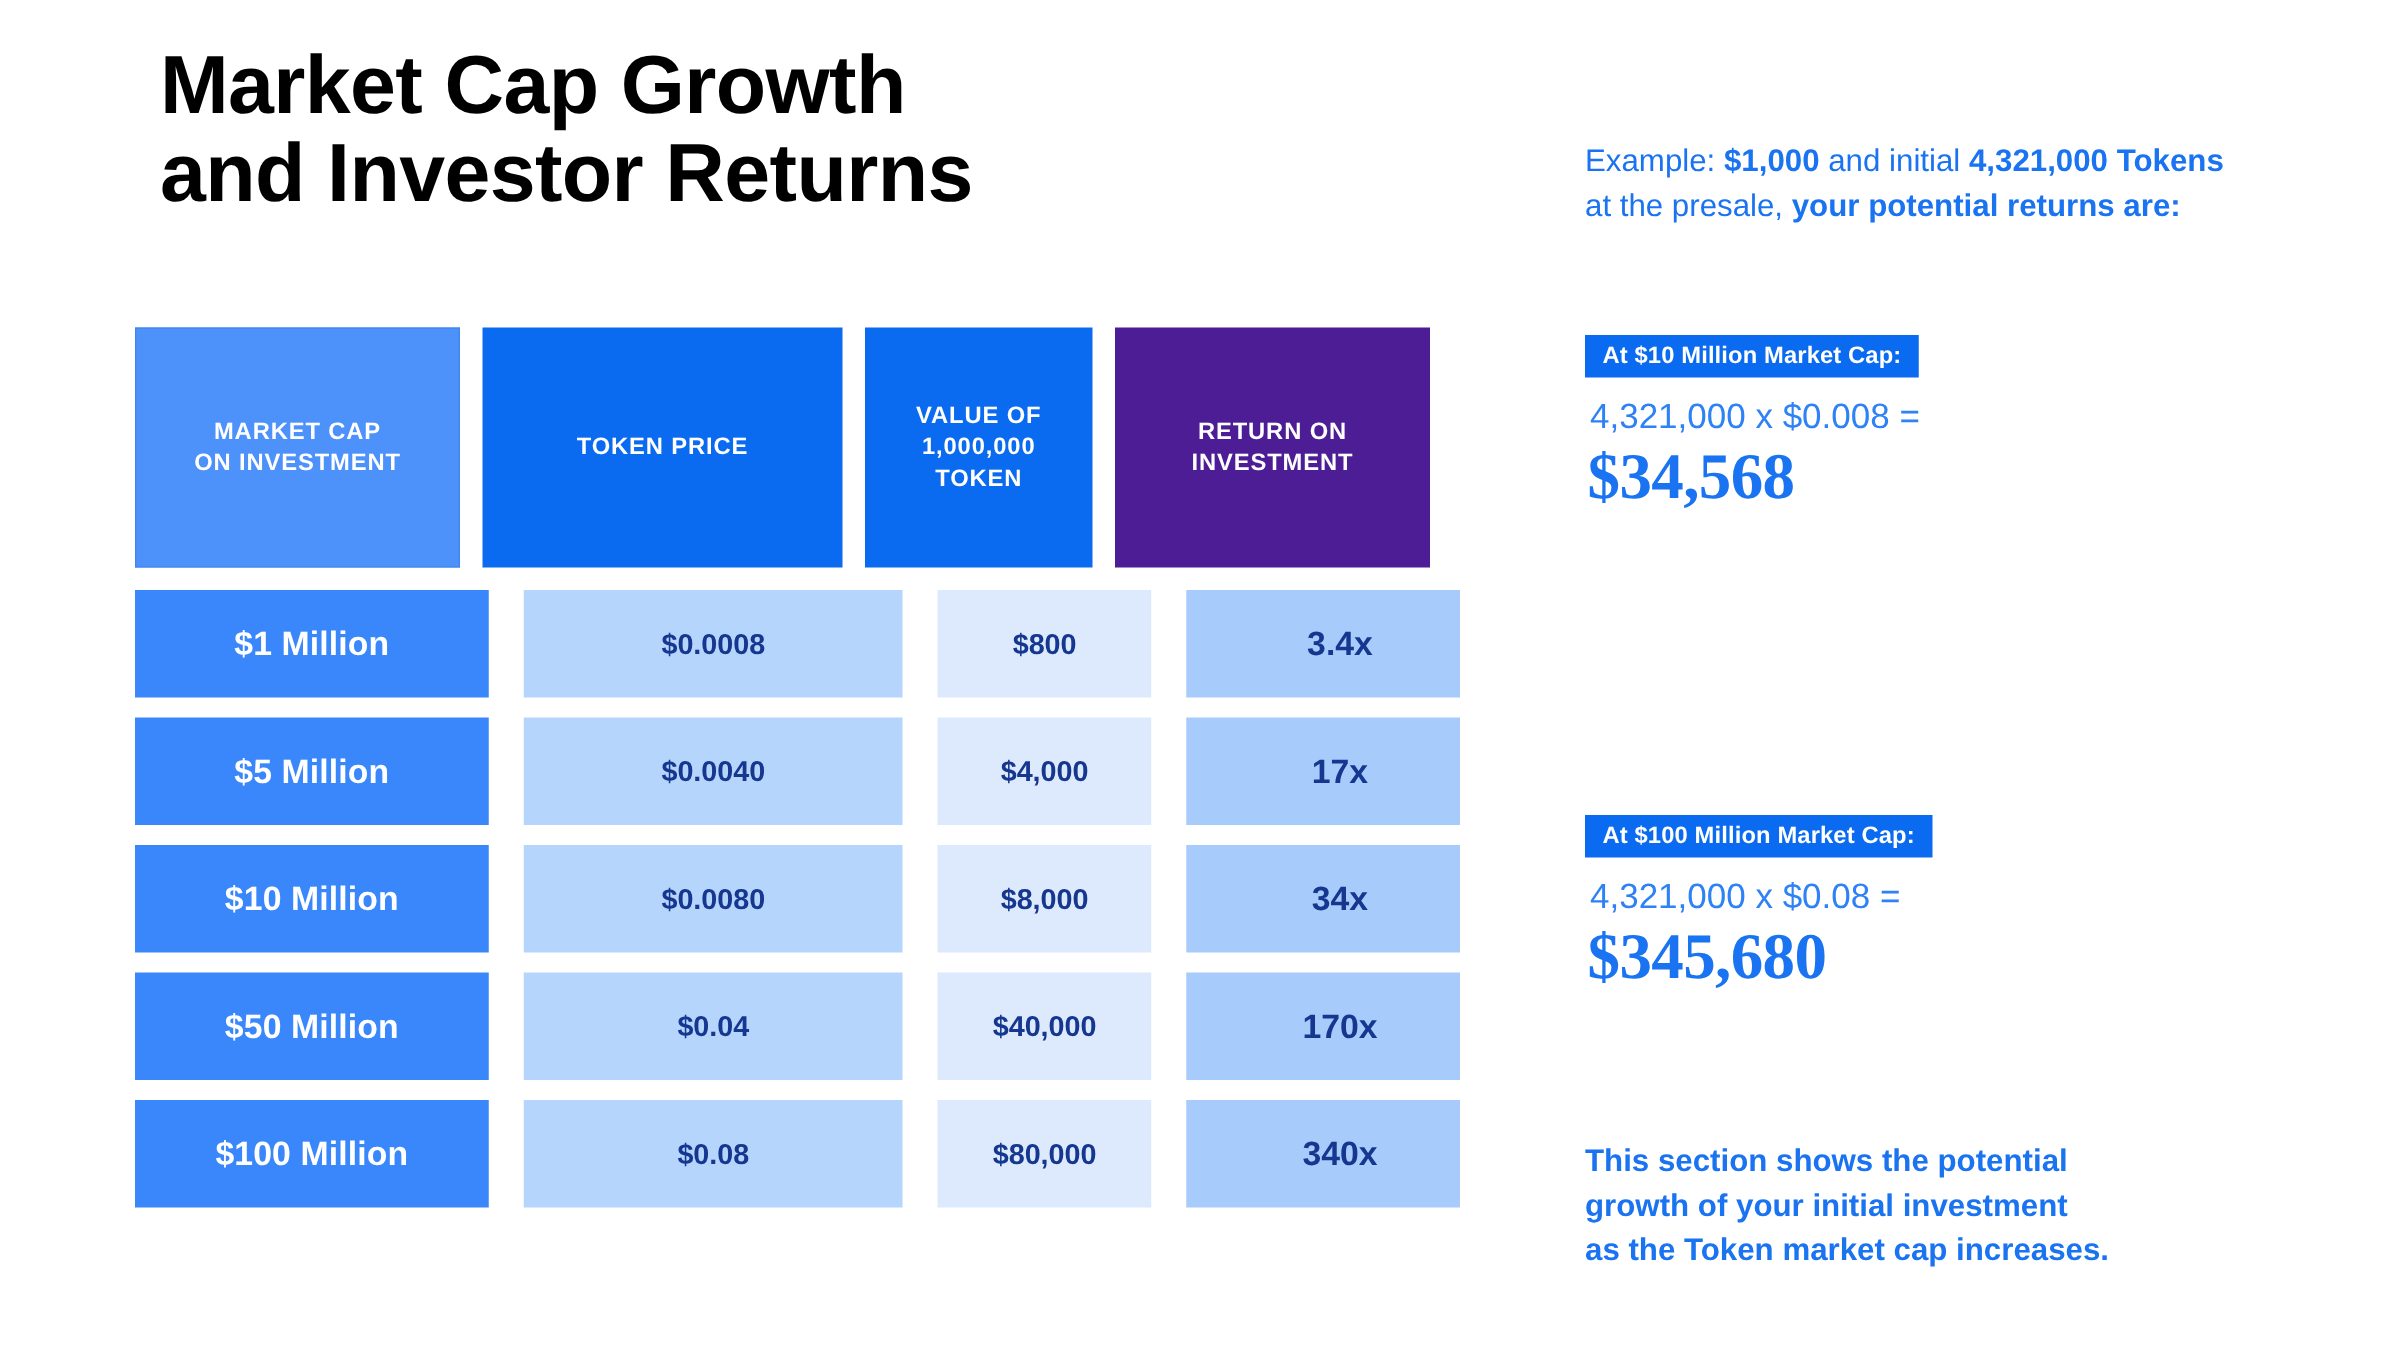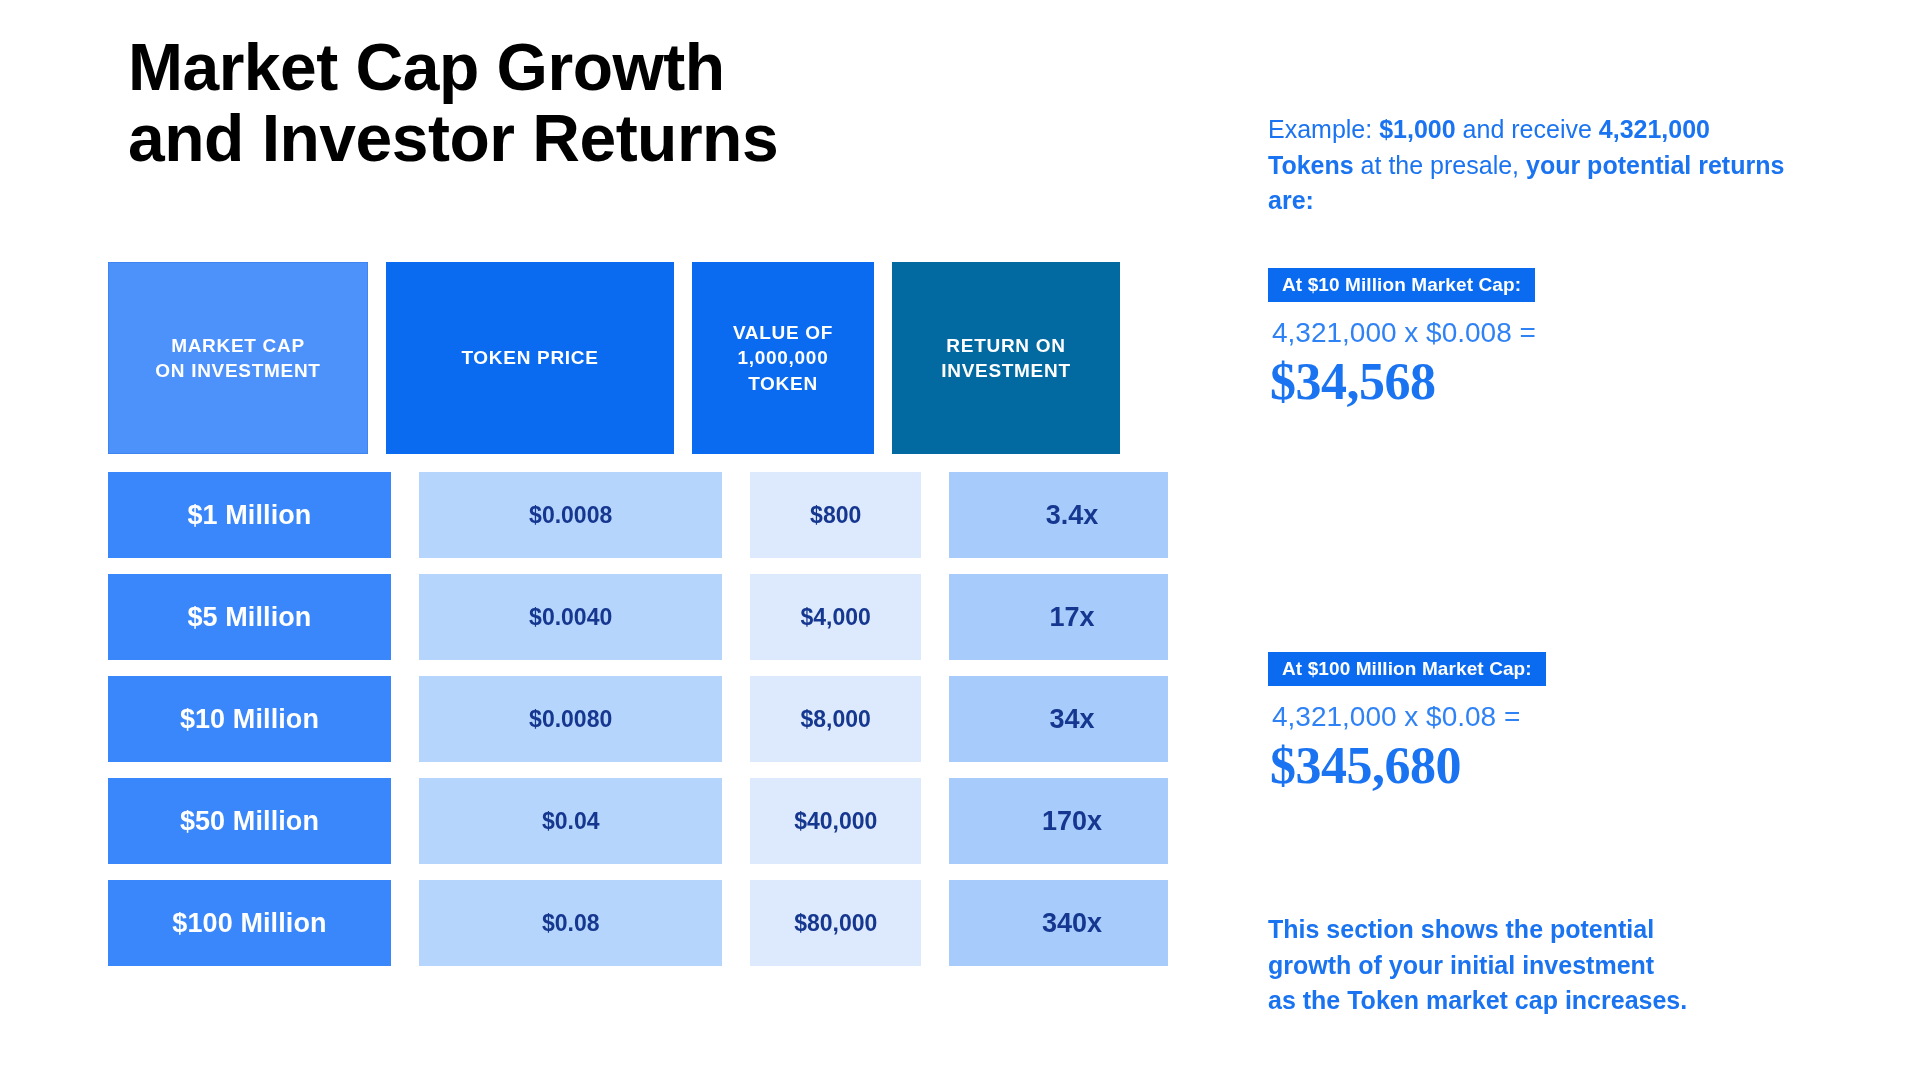--- a/index.html
+++ b/index.html
@@ -71,21 +71,21 @@
   }
 
   .hcell.c1 {
     width: 260px;
     background: #4d91fb;
     border: 1px solid #3f84ef;
     box-sizing: border-box;
   }
   .hcell.c2 { width: 288px; background: #0a6bf0; }
   .hcell.c3 { width: 182px; background: #0a6bf0; }
-  .hcell.c4 { width: 228px; background: #0369a1; }
+  .hcell.c4 { width: 252px; background: #4c1d95; }
 
   .table-body { margin-top: 18px; }
 
   .row {
     display: flex;
     gap: 28px;
     margin-bottom: 16px;
     height: 86px;
   }
 
@@ -253,21 +253,21 @@
           <div class="cell c3">$80,000</div>
           <div class="cell c4">340x</div>
         </div>
 
       </div>
     </div>
   </div>
 
   <div class="right-panel">
 
-    <p class="intro"><span>Example: </span><b>$1,000</b><span> and receive </span><b>4,321,000 Tokens</b><span> at the presale, </span><b>your potential returns are:</b></p>
+    <p class="intro"><span>Example: </span><b>$1,000</b><span> and initial </span><b>4,321,000 Tokens</b><span> at the presale, </span><b>your potential returns are:</b></p>
 
     <div class="calc-block b1">
       <div class="badge">At $10 Million Market Cap:</div>
       <div class="formula">4,321,000 x $0.008 =</div>
       <div class="result">$34,568</div>
     </div>
 
 
     <div class="calc-block b3">
       <div class="badge">At $100 Million Market Cap:</div>

